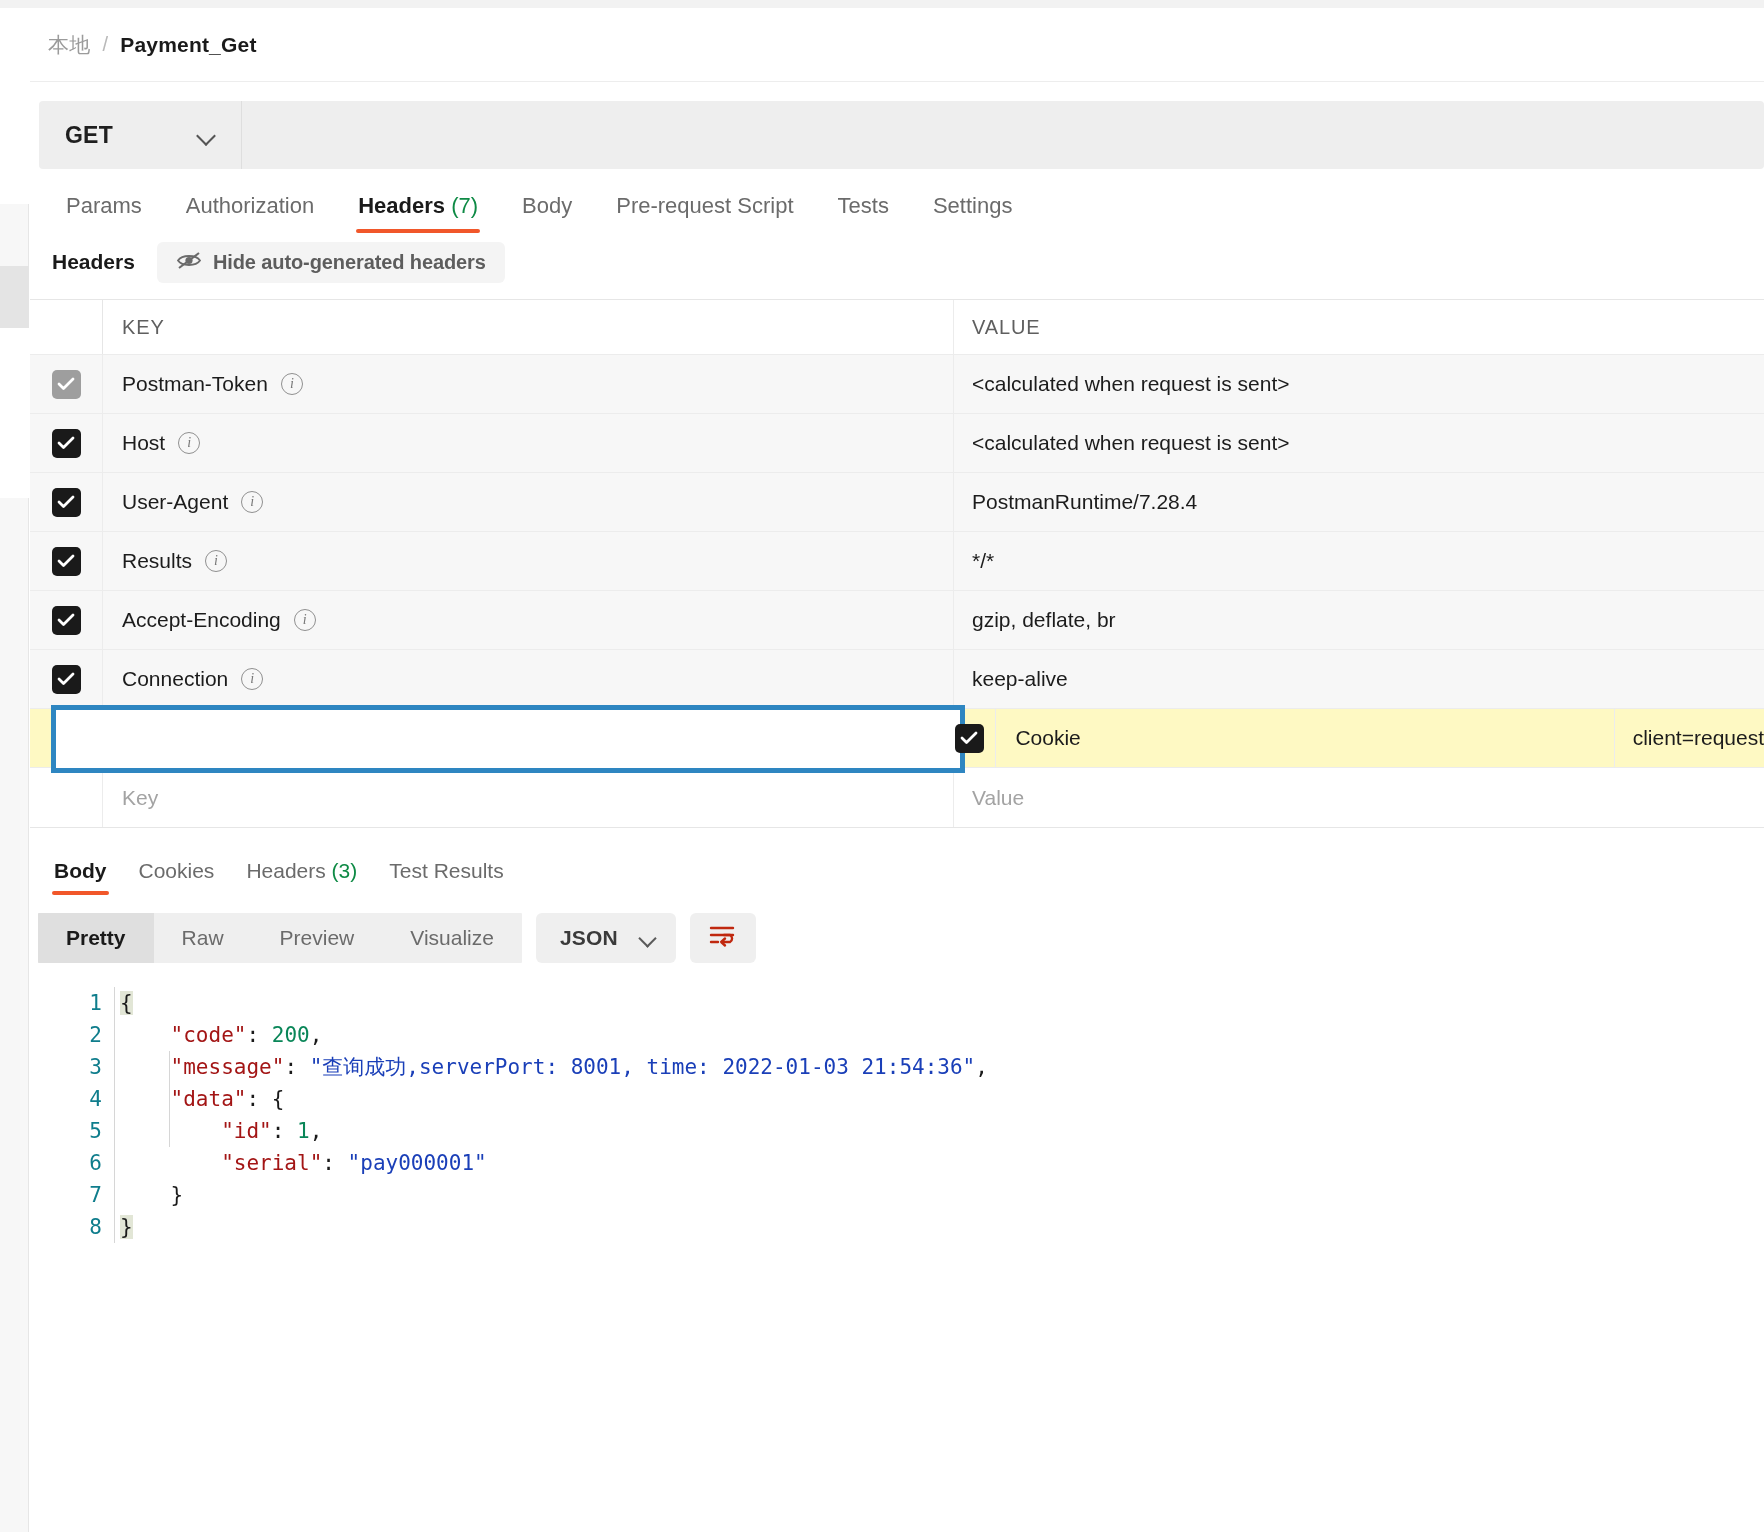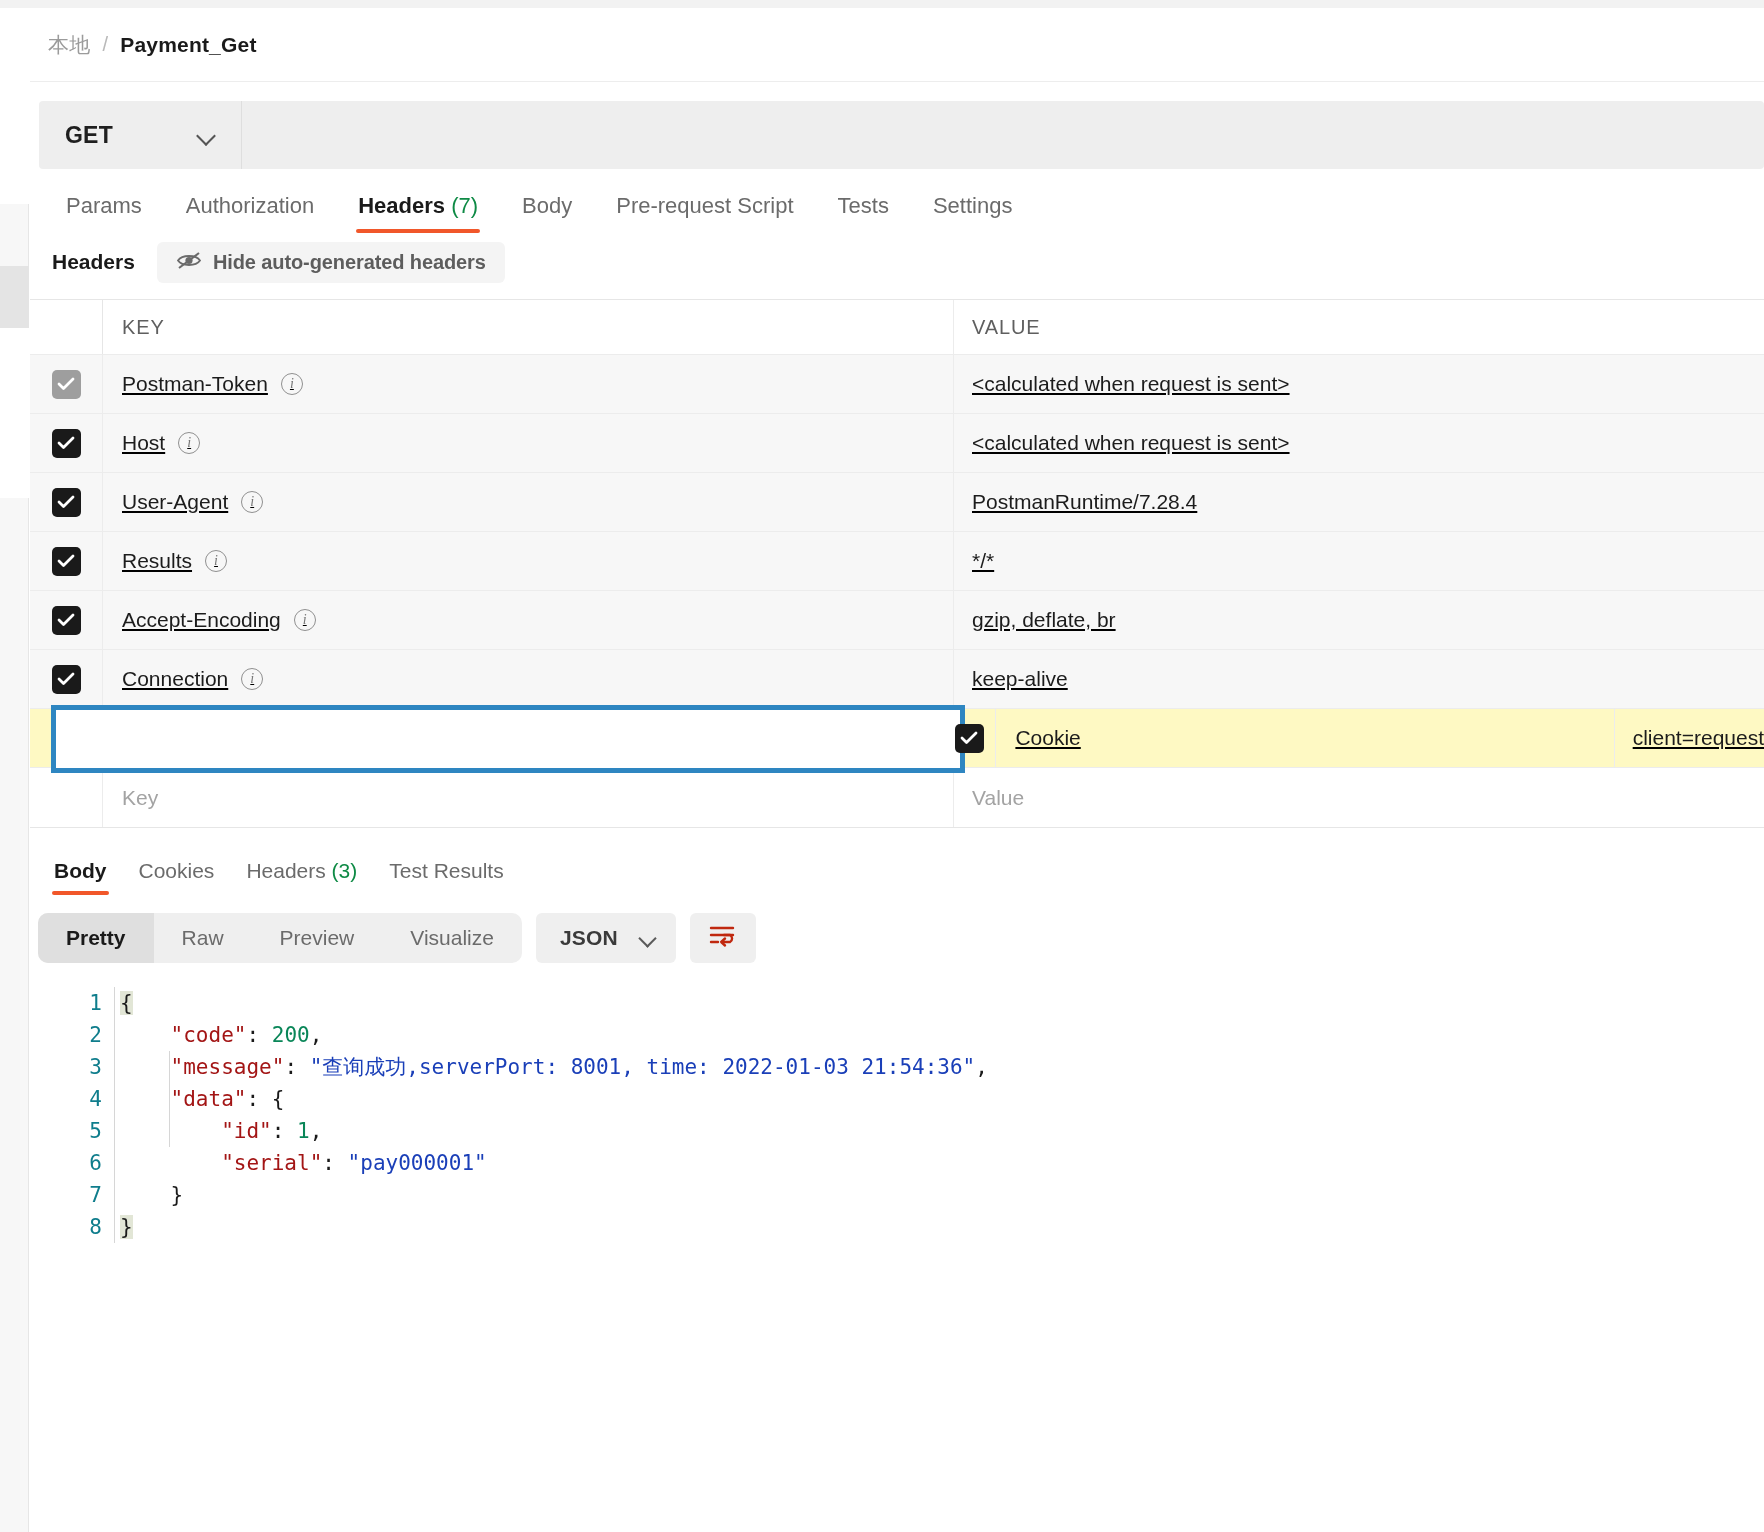--- a/index.html
+++ b/index.html
@@ -192,21 +192,21 @@
     border-top: 1px solid #e6e6e6;
     width: 100%;
   }
   .trow {
     display: flex;
     height: 59px;
     border-bottom: 1px solid #ececec;
     position: relative;
   }
   .trow.head { height: 55px; background: #ffffff; }
-  .trow.body { background: #f7f7f7; text-decoration: underline; }
+  .trow.body { background: #f7f7f7; }
   .trow.empty { background: #ffffff; border-bottom: none; }
   .cell-cb {
     width: 73px;
     display: flex;
     align-items: center;
     justify-content: center;
     border-right: 1px solid #ececec;
   }
   .trow.head .cell-cb { border-right: 1px solid #e6e6e6; }
   .cell-key {
@@ -301,21 +301,21 @@
 
   .fmt-bar {
     display: flex;
     align-items: center;
     gap: 14px;
     padding: 18px 0 0 8px;
   }
   .seg {
     display: flex;
     background: #efefef;
-    border-radius: 10px;
+    border-radius: 1px;
     overflow: hidden;
     height: 50px;
   }
   .seg-item {
     display: flex;
     align-items: center;
     padding: 0 28px;
     font-size: 21px;
     color: #6b6b6b;
     cursor: pointer;

